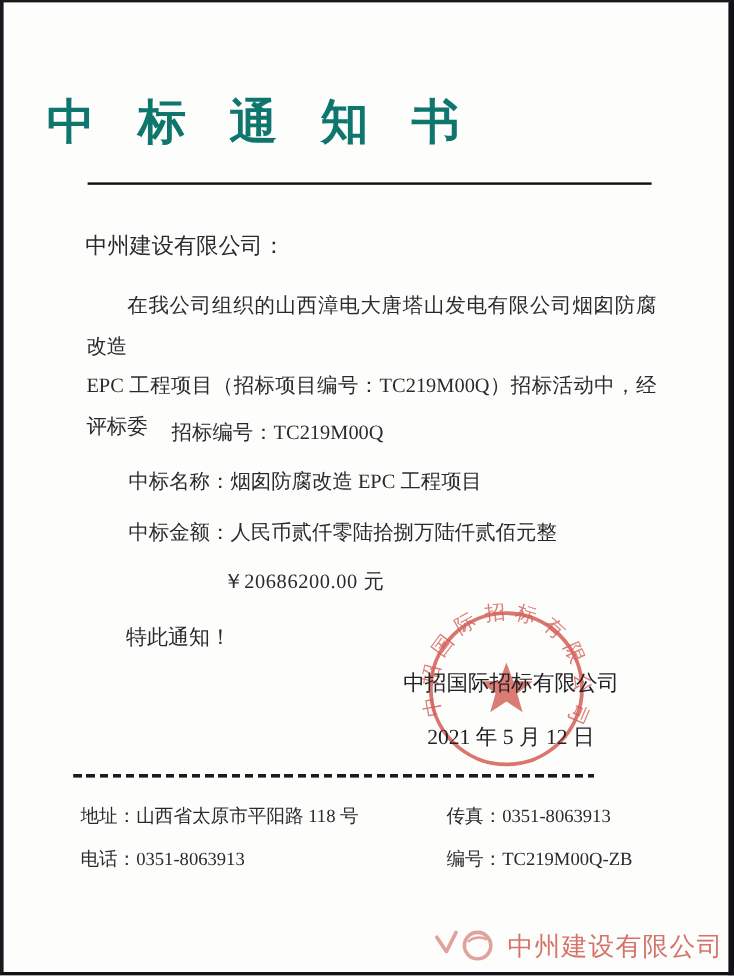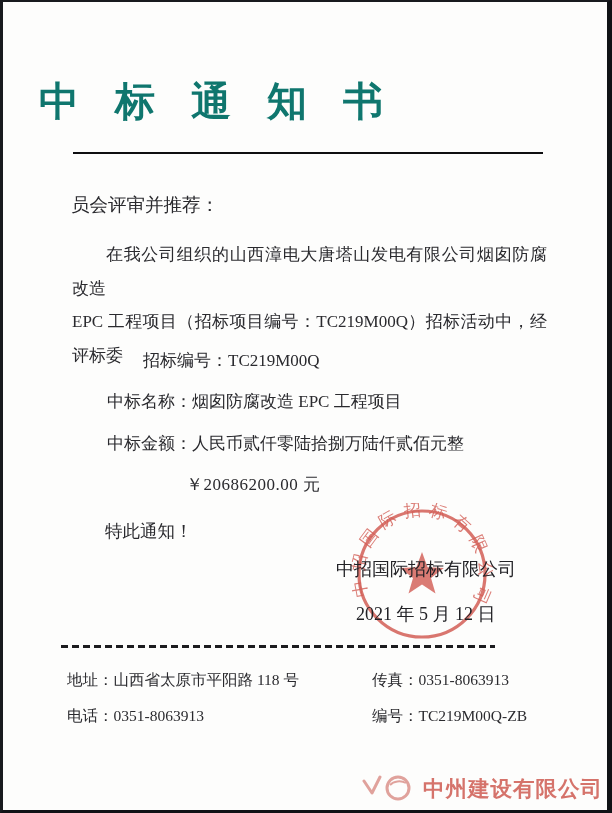--- a/index.html
+++ b/index.html
@@ -81,36 +81,36 @@
   .footer-row-1{top:668px;}
   .footer-row-2{top:704px;}
   .footer-cell-right{position:absolute;left:305px;}
   .footer-row{position:absolute;text-align:right;}
   .brand{
     top:771px;right:4px;
     display:flex;align-items:center;gap:7px;
     z-index:1;
   }
   .brand-name{
-    font-size:21.5px;font-weight:700;
+    font-size:21.5px;font-weight:400;
     color:#cf5c52;letter-spacing:1px;white-space:nowrap;
     opacity:0.85;
   }
   .brand-logo{width:56px;height:30px;opacity:0.8;}
 </style>
 </head>
 <body>
 
 <div class="page">
 
   <div class="abs doc-title">中标通知书</div>
 
   <div class="abs title-rule"></div>
 
-  <div class="abs addressee">员会评审并推荐：</div>
+  <div class="abs addressee">中州建设有限公司：</div>
 
   <div class="abs body-para">
     <div class="body-line first">在我公司组织的山西漳电大唐塔山发电有限公司烟囱防腐改造</div>
     <div class="body-line">EPC 工程项目（招标项目编号：TC219M00Q）招标活动中，经评标委</div>
   </div>
 
   <div class="abs field field-1"><span>招标编号：</span><span>TC219M00Q</span></div>
 
   <div class="abs field field-2"><span>中标名称：</span><span>烟囱防腐改造 EPC 工程项目</span></div>
 

